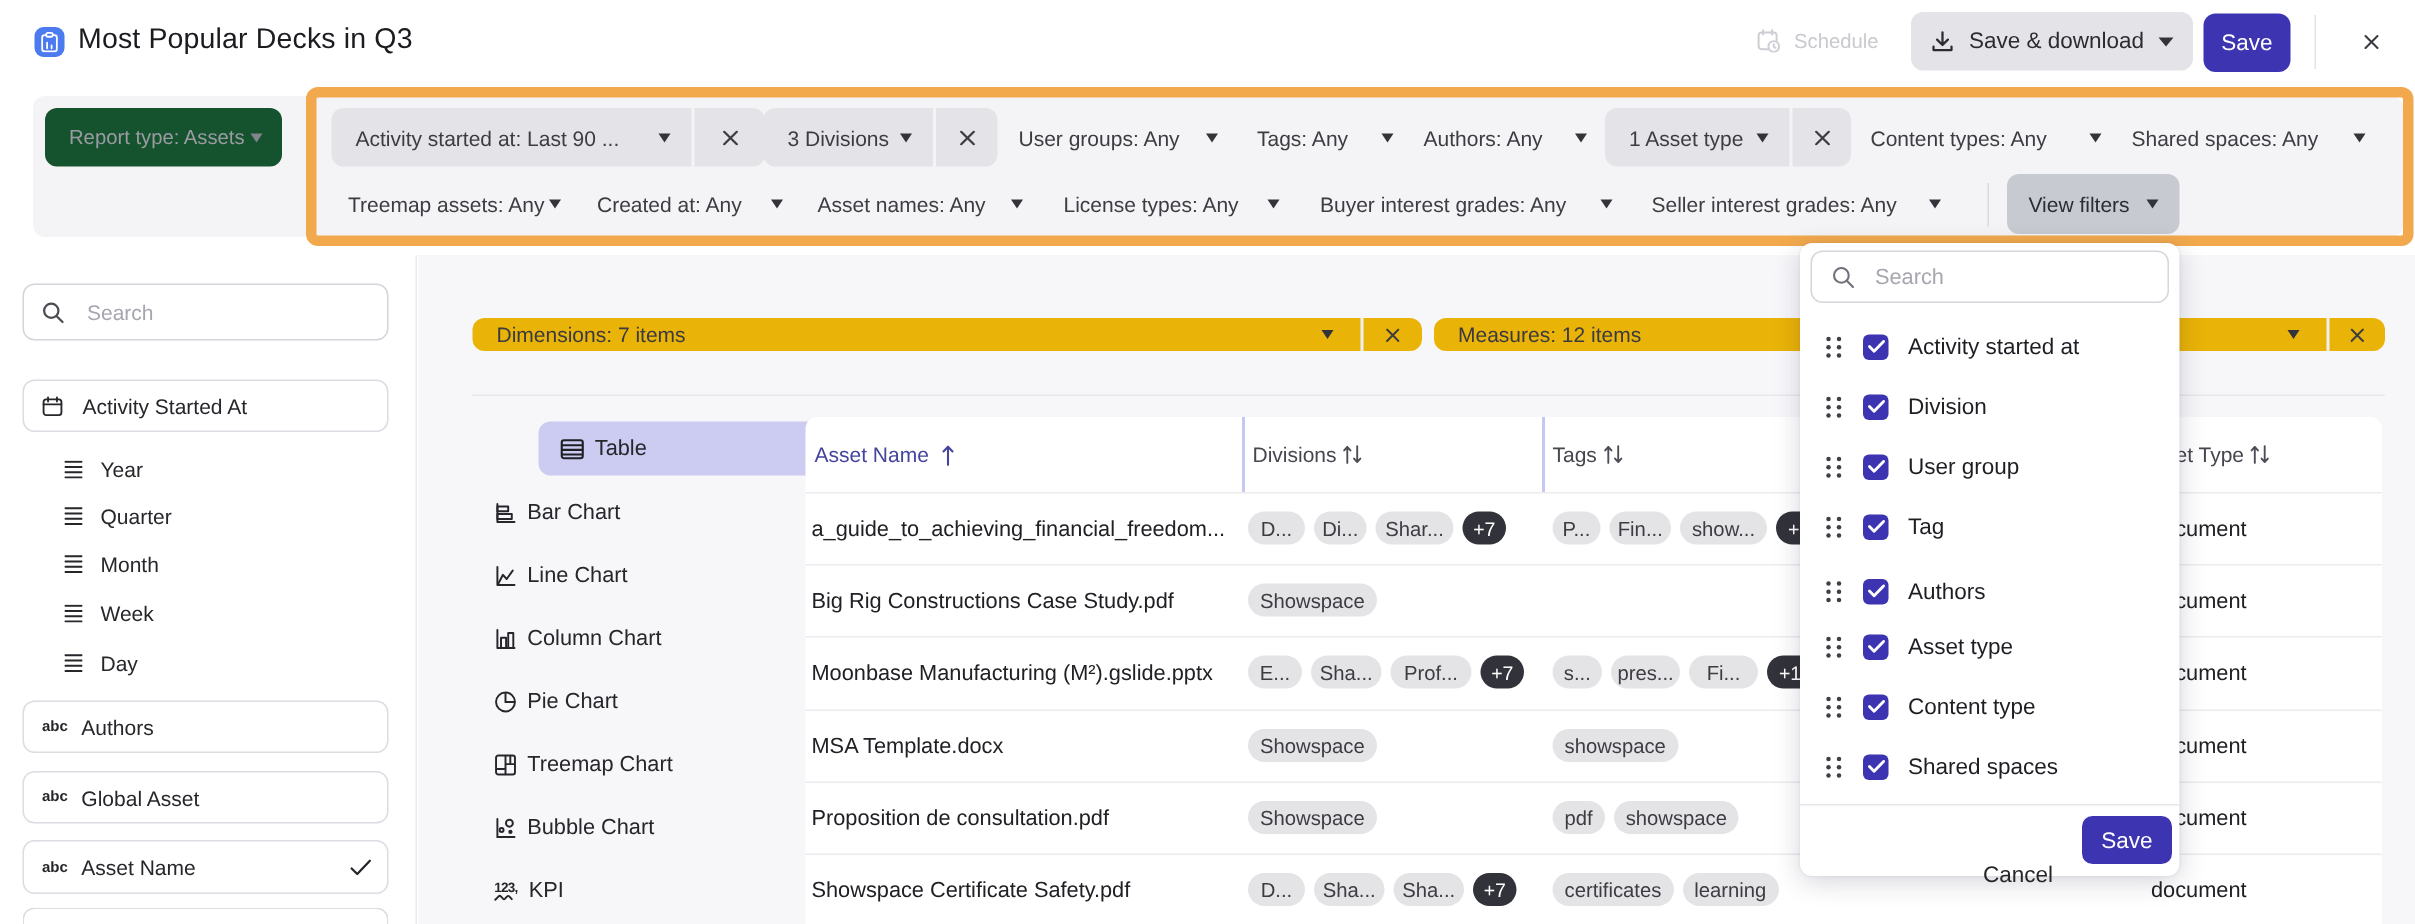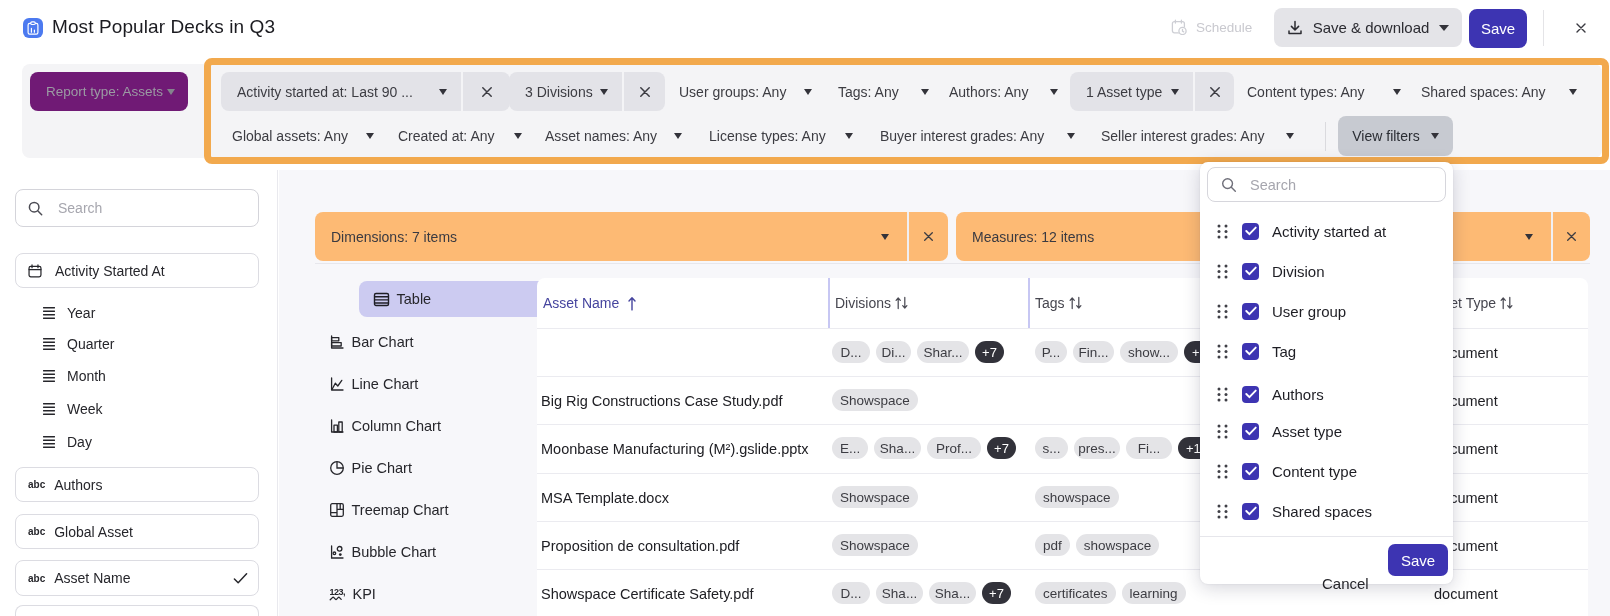--- a/index.html
+++ b/index.html
@@ -14,36 +14,36 @@
   .hdr-icon { left:23px; top:18px; width:20px; height:20px; border-radius:6px; background:#4c7af0; display:flex; align-items:center; justify-content:center; }
   .hdr-title { left:52px; top:16px; font-size:19px; color:#1b1b20; letter-spacing:0.1px; }
   .sched { left:1171px; top:19px; font-size:13.5px; color:#c9c9cf; display:flex; align-items:center; gap:9px; }
   .btn-dl { left:1274px; top:8px; width:188px; height:39px; background:#e4e4e8; border-radius:8px; display:flex; align-items:center; justify-content:center; gap:10px; font-size:15px; color:#2b2b31; }
   .btn-save { left:1469px; top:9px; width:58px; height:39px; background:#3d34b2; border-radius:8px; display:flex; align-items:center; justify-content:center; font-size:15px; color:#fff; }
   .hdr-div { left:1543px; top:10px; width:1px; height:36px; background:#e4e4e7; }
 
   
   .band { left:22px; top:64px; width:1580px; height:94px; background:#f4f4f6; border-radius:8px; }
   .orange { left:204px; top:58px; width:1405px; height:106px; border:7px solid #f2a94d; border-radius:8px; }
-  .pill { position:absolute; height:39px; background:#701a75; border-radius:8px; display:flex; align-items:center; font-size:14px; color:#3c3c42; }
+  .pill { position:absolute; height:39px; background:#14532d; border-radius:8px; display:flex; align-items:center; font-size:14px; color:#3c3c42; }
   .combo { position:absolute; display:flex; gap:2px; height:39px; }
   .combo .part { background:#e3e3e8; display:flex; align-items:center; font-size:14px; color:#3c3c42; }
   .combo .main { border-radius:8px 0 0 8px; padding:0 14px 0 16px; justify-content:space-between; }
   .combo .x { border-radius:0 8px 8px 0; justify-content:center; }
   .plain { position:absolute; display:flex; align-items:center; justify-content:space-between; font-size:14px; color:#3c3c42; white-space:nowrap; }
 
   
   .sidebar { left:0; top:170px; width:278px; height:446px; background:#fff; border-right:1px solid #e9e9ee; }
   .sbox { position:absolute; left:15px; width:244px; border:1px solid #dcdce2; border-radius:8px; background:#fff; display:flex; align-items:center; }
   .sbox-label { font-size:14px; color:#26262b; }
   .tree-item { position:absolute; display:flex; align-items:center; gap:12px; font-size:14px; color:#26262b; }
 
   
   .content { left:279px; top:170px; width:1331px; height:446px; background:#f7f7fa; }
-  .dimbar { position:absolute; top:212px; height:49px; background:#fdba74; border-radius:8px; display:flex; }
+  .dimbar { position:absolute; top:212px; height:22px; background:#eab308; border-radius:8px; display:flex; }
   .dimbar .dmain { flex:1; display:flex; align-items:center; font-size:14px; color:#3a3a41; padding-left:16px; position:relative; }
   .dimbar .dx { width:41px; display:flex; align-items:center; justify-content:center; border-left:2px solid #f0f0f4; }
   .chart-item { position:absolute; left:315px; width:215px; height:42px; display:flex; align-items:center; gap:7px; padding-left:13.5px; font-size:14.5px; color:#26262b; border-radius:8px; }
   .chart-item.sel { background:#cccbf1; height:36px; width:203px;margin-left:44px; }
   .chart-item svg { flex:0 0 auto; }
 
   
   .card { left:537px; top:278px; width:1051px; height:338px; background:#fff; border-radius:8px 8px 0 0; }
   .th { position:absolute; top:0; height:50px; display:flex; align-items:center; gap:8px; font-size:14px; color:#46464f; }
   .colsep { position:absolute; top:0; width:2px; height:50px; background:#c7c7f3; }
@@ -150,21 +150,21 @@
 <div class="plain" style="left:1247px; top:72px; height:39px; width:154px;">
     <span>Content types: Any</span>
     <span class="caret sm"></span>
   </div>
 <div class="plain" style="left:1421px; top:72px; height:39px; width:156px;">
     <span>Shared spaces: Any</span>
     <span class="caret sm"></span>
   </div>
 
 <div class="plain" style="left:232px; top:117px; height:38px; width:142px;">
-    <span>Global assets: Any</span>
+    <span>Treemap assets: Any</span>
     <span class="caret sm"></span>
   </div>
 <div class="plain" style="left:398px; top:117px; height:38px; width:124px;">
     <span>Created at: Any</span>
     <span class="caret sm"></span>
   </div>
 <div class="plain" style="left:545px; top:117px; height:38px; width:137px;">
     <span>Asset names: Any</span>
     <span class="caret sm"></span>
   </div>
@@ -364,20 +364,21 @@
         <path d="M9.8 1.4 L9.8 12 M7.7 9.7 L9.8 12 L11.9 9.7"></path>
       </svg>
   </div>
   <div class="row-sep" style="top:50px;"></div>
   <div class="row-sep" style="top:98px;"></div>
   <div class="row-sep" style="top:146px;"></div>
   <div class="row-sep" style="top:195px;"></div>
   <div class="row-sep" style="top:243px;"></div>
   <div class="row-sep" style="top:291px;"></div>
 
+  <div class="cell" style="left:4px; top:67px;">a_guide_to_achieving_financial_freedom...</div>
   <div class="tagrow" style="left:295px; top:63px;">
       <span class="tag" style="width:38px;">D...</span>
       <span class="tag" style="width:35px;">Di...</span>
       <span class="tag" style="width:52px;">Shar...</span>
       <span class="tag dark" style="width:29px;">+7</span>
     </div>
   <div class="tagrow" style="left:498px; top:63px;">
       <span class="tag" style="width:32px;">P...</span>
       <span class="tag" style="width:41px;">Fin...</span>
       <span class="tag" style="width:58px;">show...</span>

